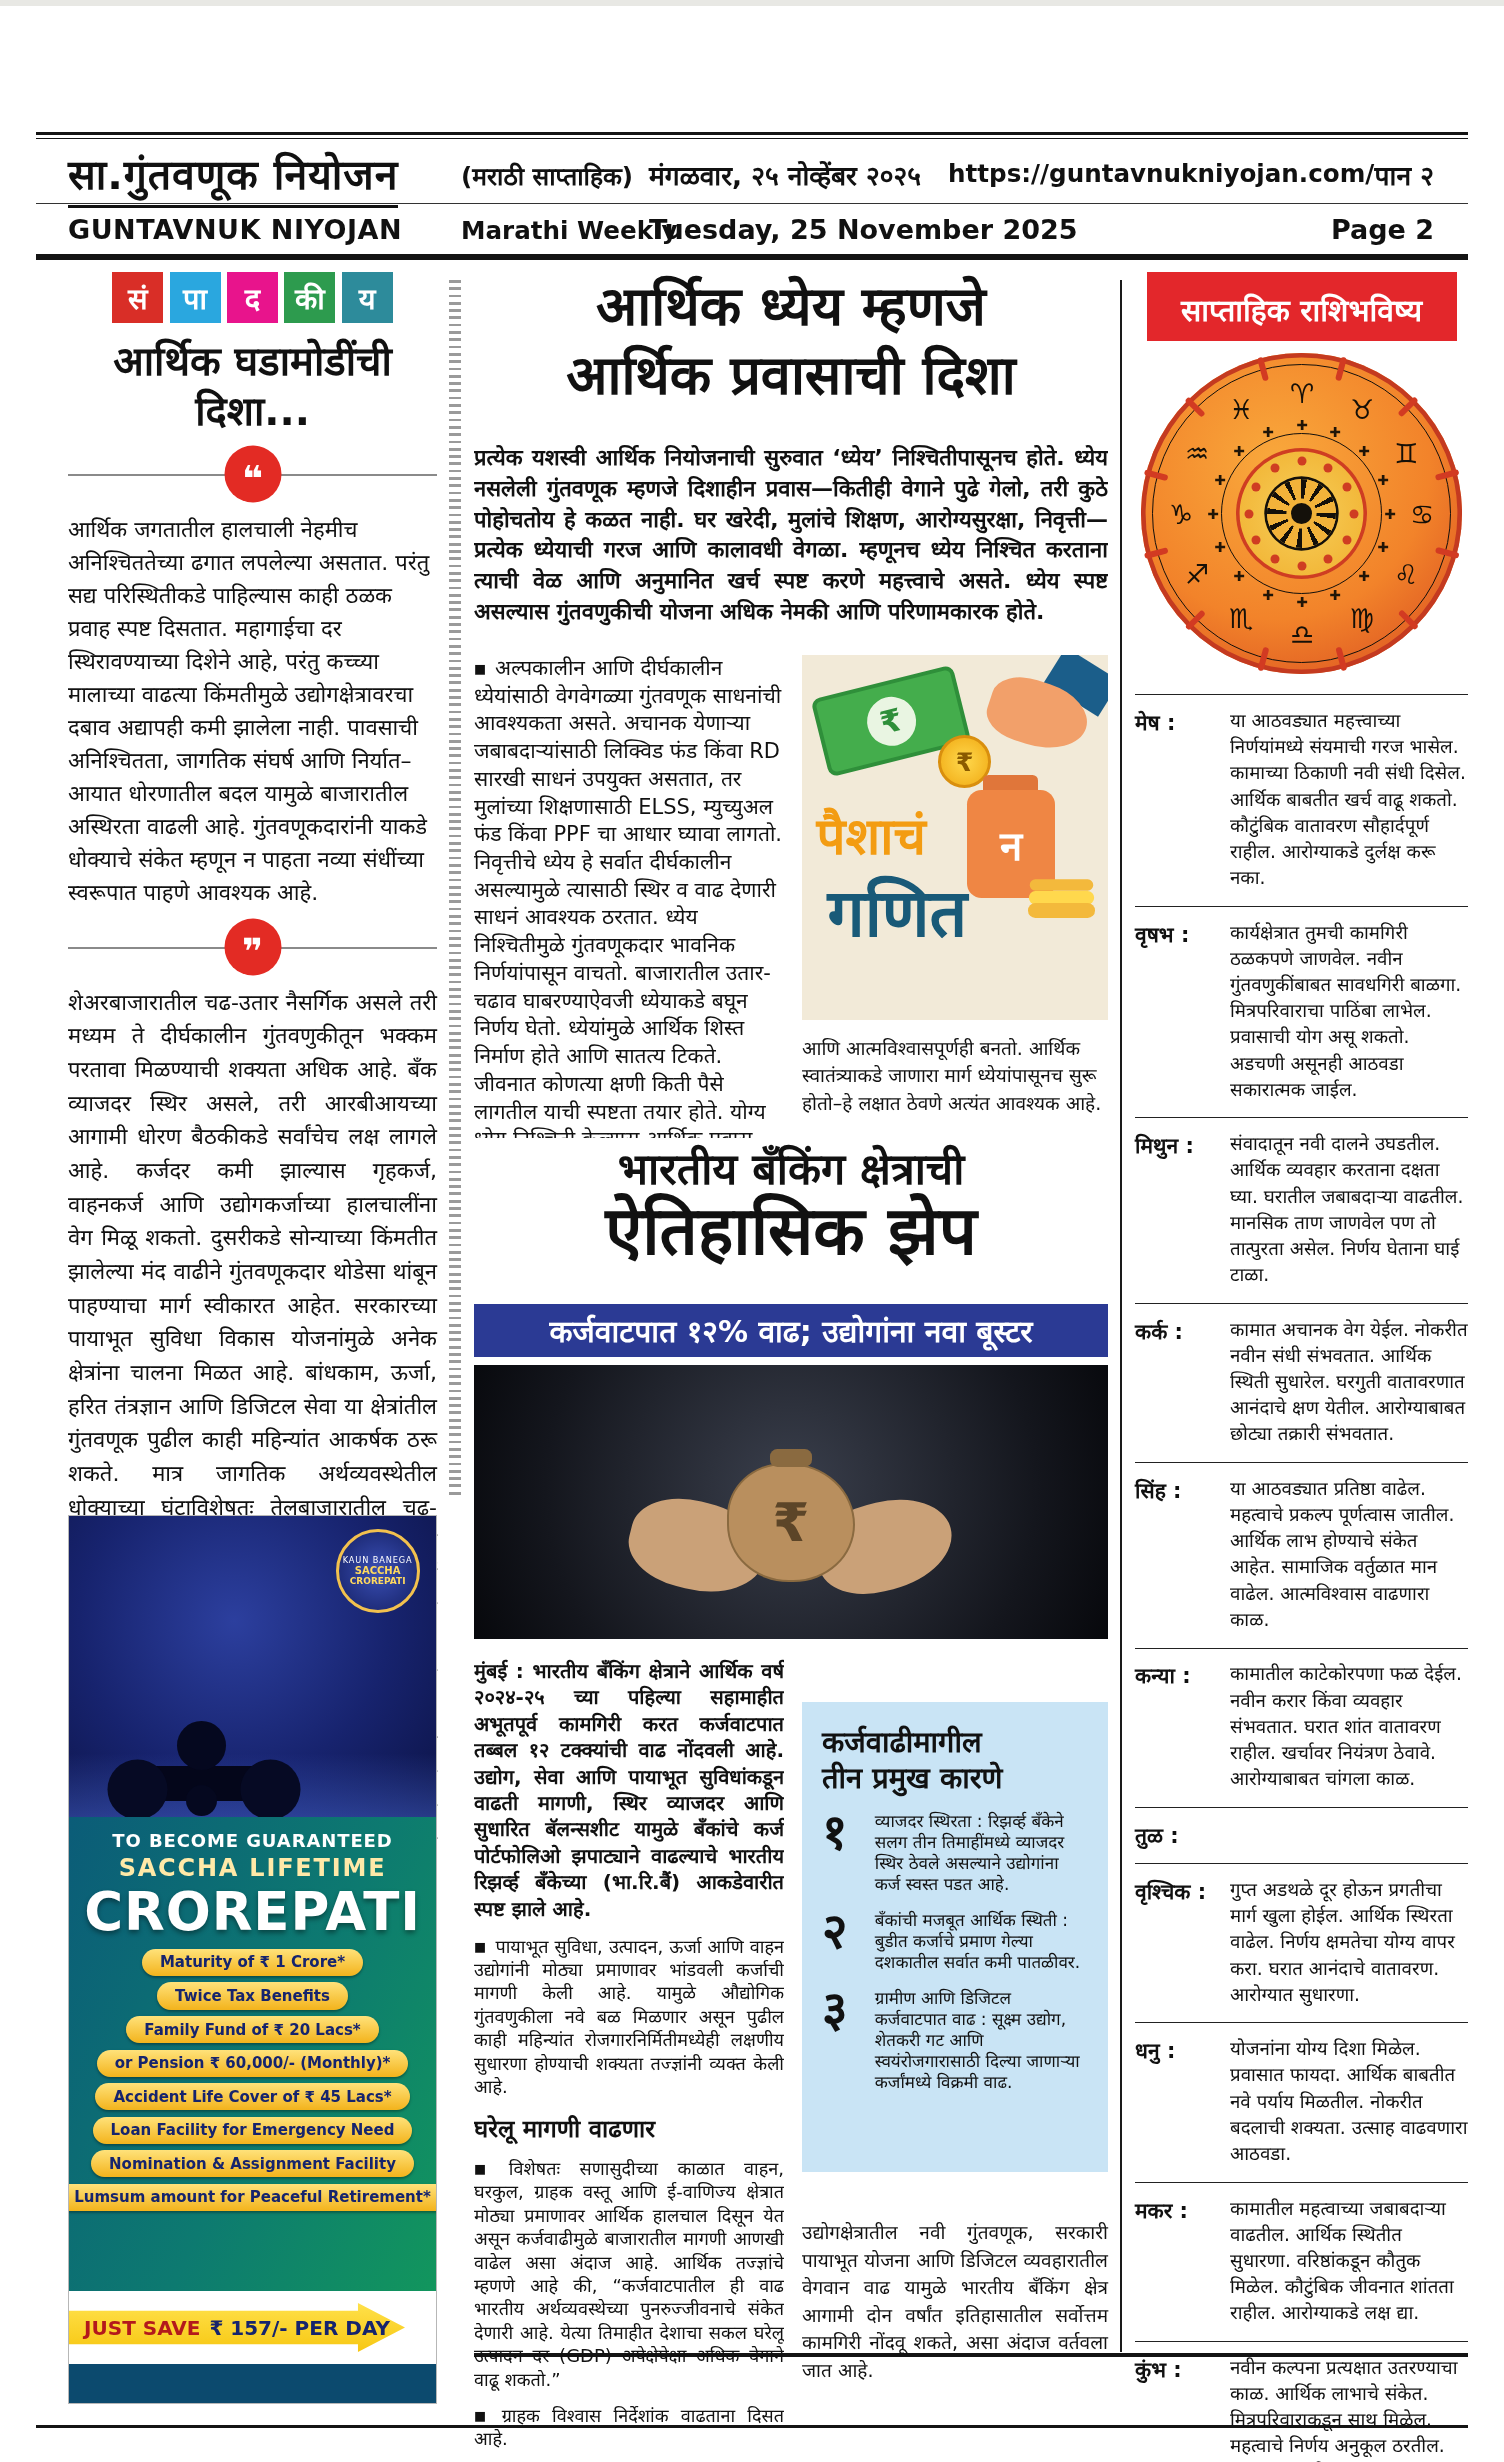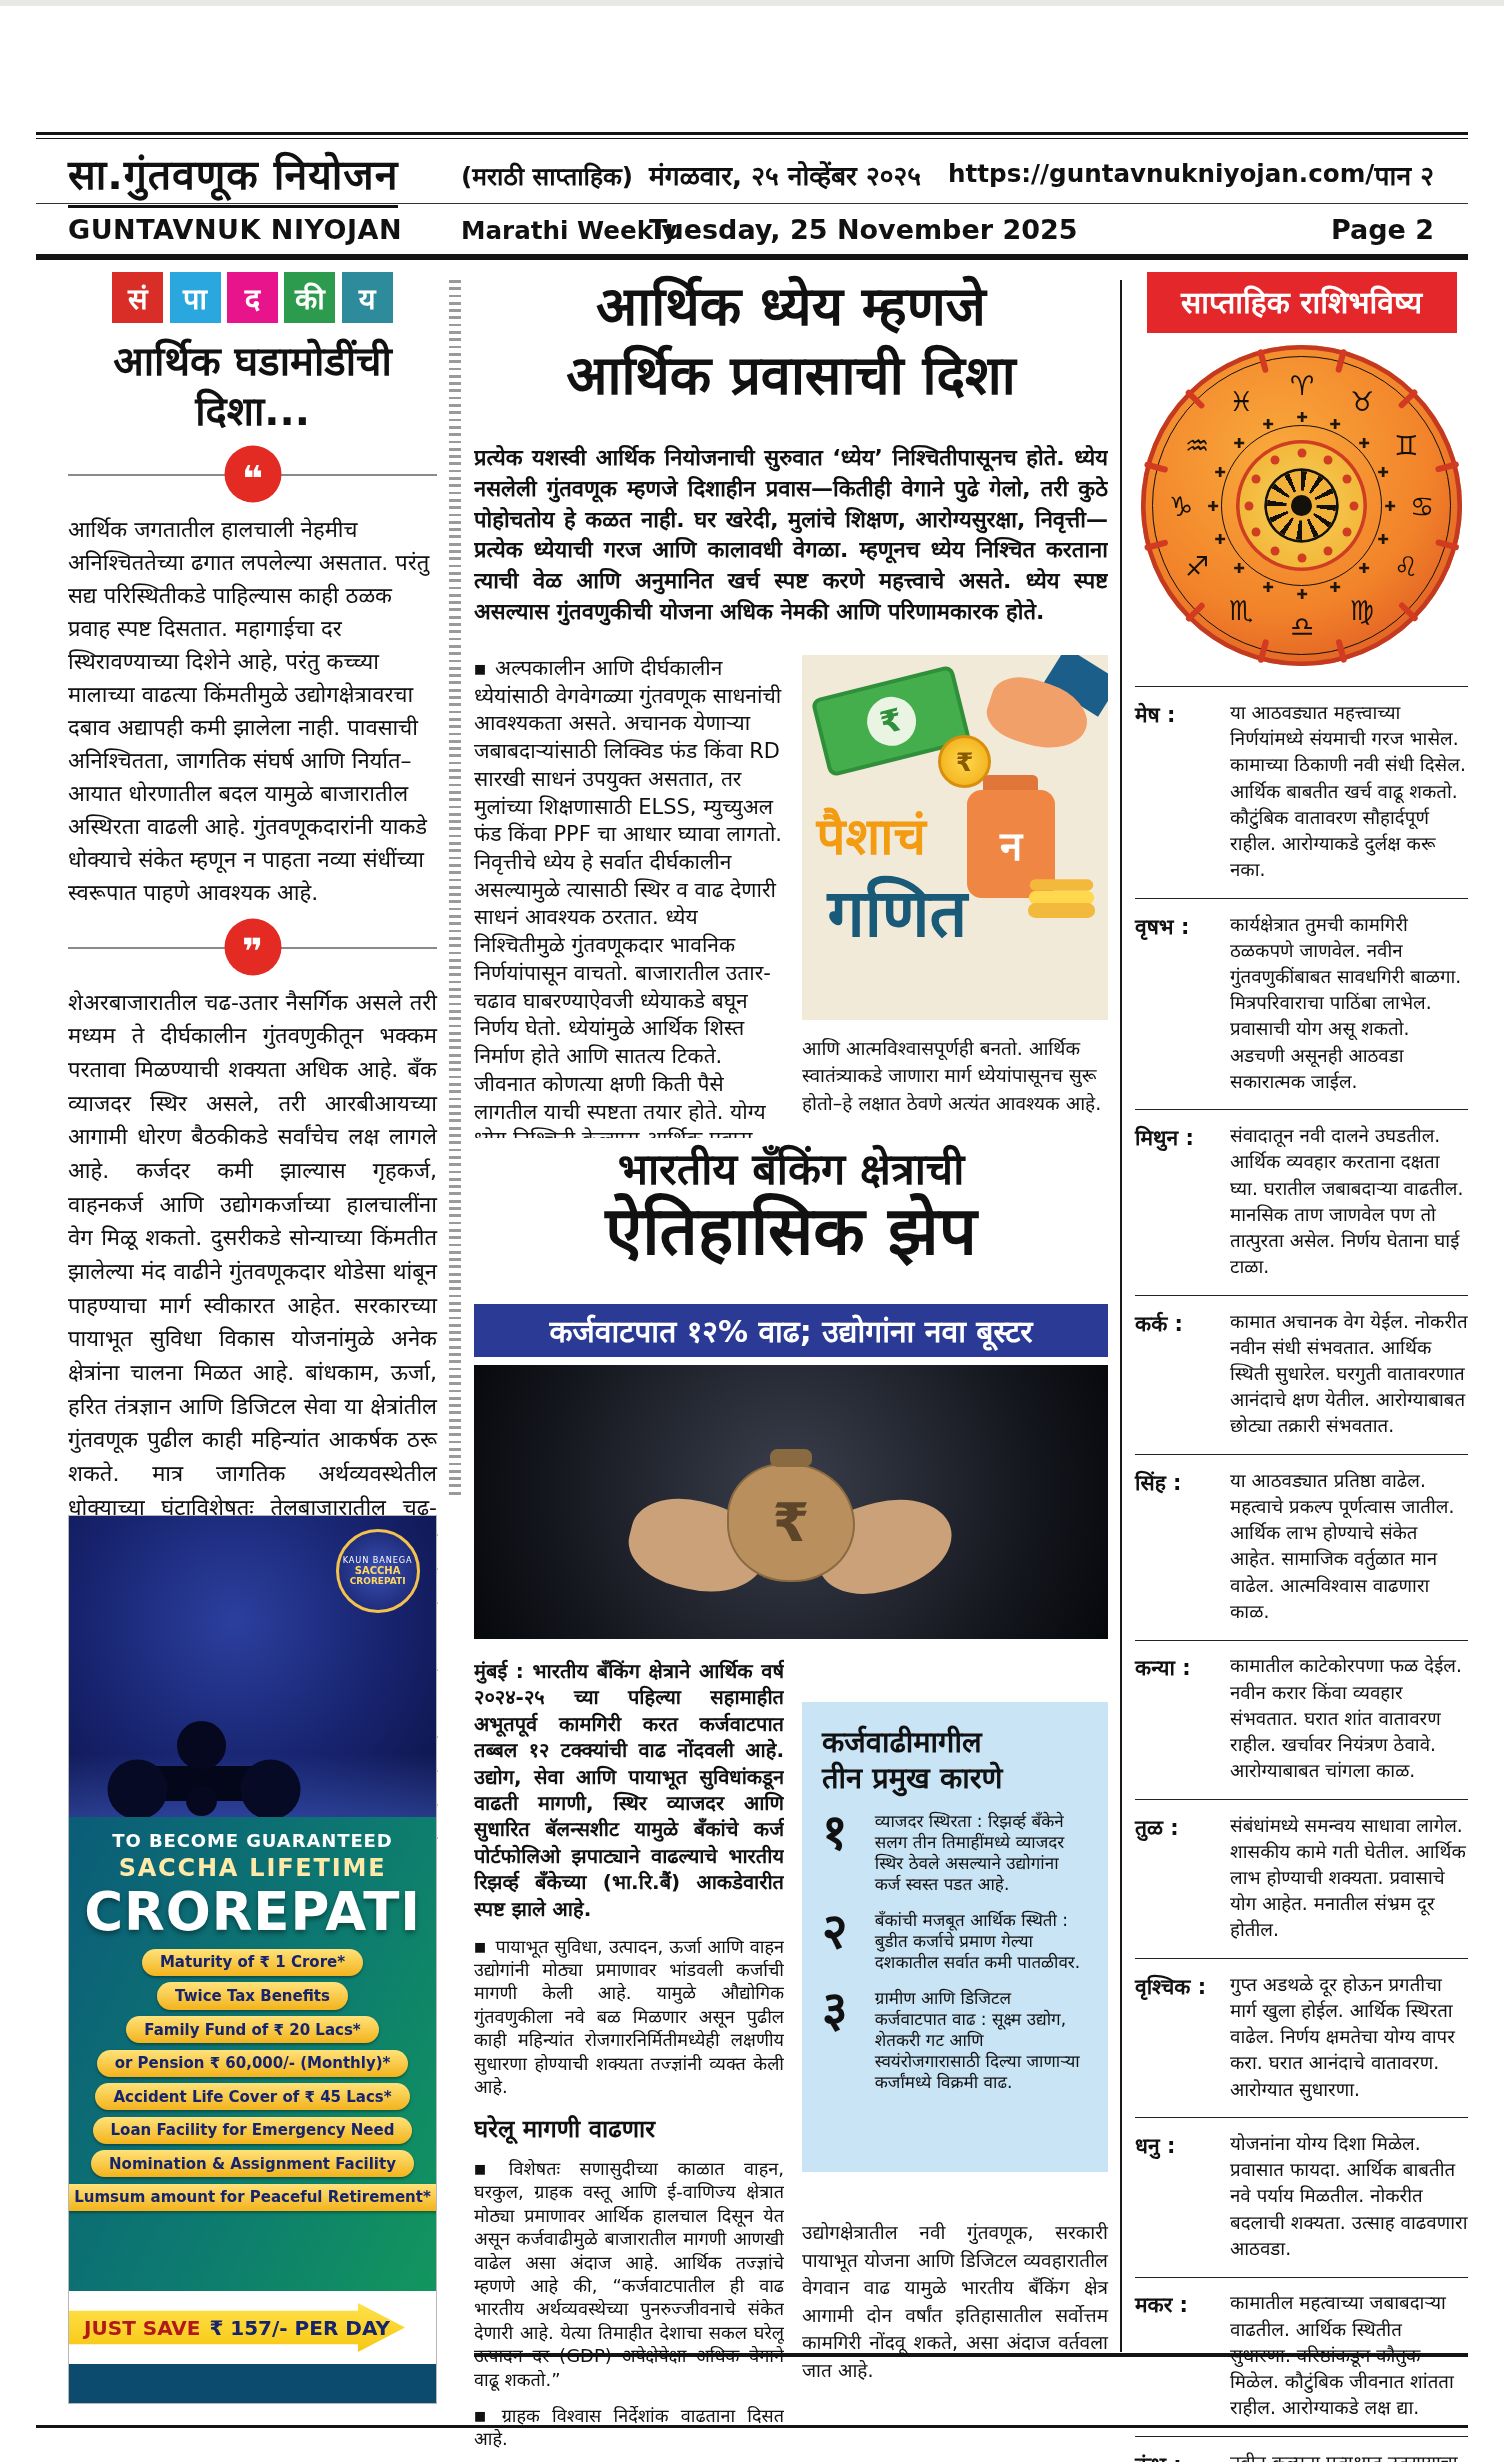--- a/index.html
+++ b/index.html
@@ -102,21 +102,21 @@
   .m-row2-right { width:306px; }
   .info-box { margin-top:44px; background:#c9e4f5; padding:22px 20px; height:470px; overflow:hidden; }
   .ib-title { font-size:29px; font-weight:bold; line-height:1.25; margin-bottom:14.6px; }
   .ib-item { display:flex; gap:12.8px; margin-bottom:14.6px; }
   .ib-num { font-size:49px; font-weight:bold; line-height:.9; width:40px; flex:none; }
   .ib-text { font-size:17px; line-height:1.24; font-weight:500; }
   .m-closing { margin-top:47px; font-size:19px; line-height:1.45; text-align:justify; }
 
   
   .astro { position:absolute; left:1135px; top:260px; width:333px; }
-  .astro-title { width:310px; margin:5.5px auto 0 auto; background:#e3272b; color:#fff; font-size:30px; font-weight:bold; text-align:center; padding:9px 0 11px 0; }
+  .astro-title { width:310px; margin:5.5px auto 0 auto; background:#e3272b; color:#fff; font-size:30px; font-weight:bold; text-align:center; padding:17px 0 11px 0; }
   .wheel-wrap { position:relative; width:321px; height:321px; margin:12.8px auto 0 auto; }
   .wheel { position:absolute; inset:0; border-radius:50%; background:radial-gradient(circle at 42% 35%, #f9a93c 0%, #f2832a 55%, #d4441f 100%); box-shadow:inset 0 0 0 4.6px #c43a20; }
   .wheel .ring1 { position:absolute; inset:11px; border-radius:50%; border:1.8px solid #13100c; }
   .wheel .ring2 { position:absolute; inset:80px; border-radius:50%; border:1.8px solid #13100c; }
   .wheel .gold { position:absolute; inset:95px; border-radius:50%; background:radial-gradient(circle,#f7cf5a,#f0ad2b); box-shadow:inset 0 0 0 3.6px #cf3d22; }
   .wheel .sun { position:absolute; inset:126px; border-radius:50%; background:repeating-conic-gradient(#14100a 0 9deg, #f2b23a 9deg 30deg); box-shadow:0 0 0 2.7px #14100a; }
   .wheel .sun::after { content:""; position:absolute; inset:24px; border-radius:50%; background:#14100a; box-shadow:0 0 0 4.6px #f2b23a; }
   .wz { position:absolute; font-size:27px; color:#151008; transform:translate(-50%,-50%); }
   .wc { position:absolute; font-size:13.7px; color:#201507; transform:translate(-50%,-50%); }
   .wp { position:absolute; width:6.4px; height:24px; background:#d23a22; border-radius:3.6px; }
@@ -390,21 +390,20 @@
           <div class="astro-text">या आठवड्यात प्रतिष्ठा वाढेल. महत्वाचे प्रकल्प पूर्णत्वास जातील. आर्थिक लाभ होण्याचे संकेत आहेत. सामाजिक वर्तुळात मान वाढेल. आत्मविश्वास वाढणारा काळ.</div>
         </div>
 
         <div class="astro-entry">
           <div class="astro-sign">कन्या :</div>
           <div class="astro-text">कामातील काटेकोरपणा फळ देईल. नवीन करार किंवा व्यवहार संभवतात. घरात शांत वातावरण राहील. खर्चावर नियंत्रण ठेवावे. आरोग्याबाबत चांगला काळ.</div>
         </div>
 
         <div class="astro-entry">
           <div class="astro-sign">तुळ :</div>
-          <div class="astro-text">संबंधांमध्ये समन्वय साधावा लागेल. शासकीय कामे गती घेतील. आर्थिक लाभ होण्याची शक्यता. प्रवासाचे योग आहेत. मनातील संभ्रम दूर होतील.</div>
         </div>
 
         <div class="astro-entry">
           <div class="astro-sign">वृश्चिक :</div>
           <div class="astro-text">गुप्त अडथळे दूर होऊन प्रगतीचा मार्ग खुला होईल. आर्थिक स्थिरता वाढेल. निर्णय क्षमतेचा योग्य वापर करा. घरात आनंदाचे वातावरण. आरोग्यात सुधारणा.</div>
         </div>
 
         <div class="astro-entry">
           <div class="astro-sign">धनु :</div>
           <div class="astro-text">योजनांना योग्य दिशा मिळेल. प्रवासात फायदा. आर्थिक बाबतीत नवे पर्याय मिळतील. नोकरीत बदलाची शक्यता. उत्साह वाढवणारा आठवडा.</div>

